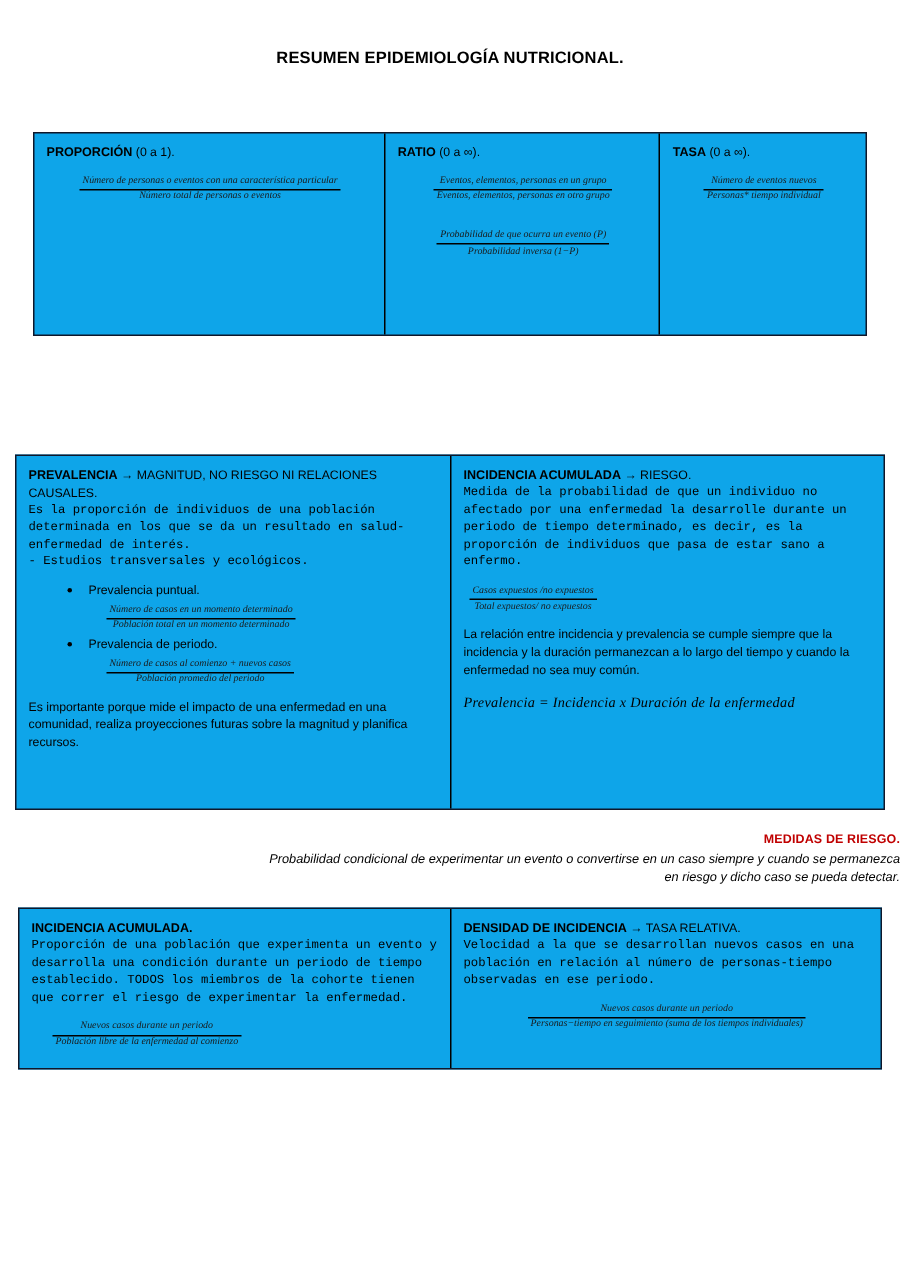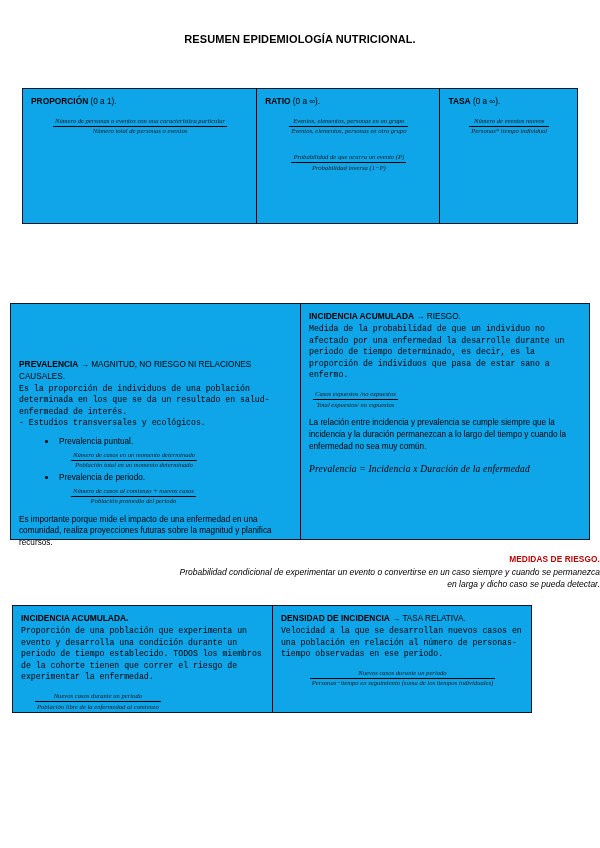--- a/index.html
+++ b/index.html
@@ -147,24 +147,24 @@
     letter-spacing: 0.2px;
   }
 
   
   #tbl-measures   { left: 22px;  top: 88px;  width: 556px; height: 136px; }
   #tbl-measures .c1 { width: 234px; }
   #tbl-measures .c2 { width: 184px; }
   #tbl-measures .c3 { width: 138px; }
 
   #tbl-frequency  { left: 10px;  top: 303px; width: 580px; height: 237px; }
-  #tbl-frequency .c1 { width: 290px; margin-top: 48px; }
+  #tbl-frequency .c1 { width: 290px; }
   #tbl-frequency .c2 { width: 290px; }
 
-  #tbl-risk       { left: 12px;  top: 605px; width: 520px; height: 108px; }
+  #tbl-risk       { left: 12px;  top: 605px; width: 576px; height: 108px; }
   #tbl-risk .c1 { width: 288px; }
   #tbl-risk .c2 { width: 288px; }
 
   #banner-frecuencia { top: 249px; }
   #banner-riesgo     { top: 554px; text-align: right; }
 </style>
 </head>
 <body>
 
 <div class="page">
@@ -252,21 +252,21 @@
       </div>
       <div class="gap"></div>
       <div class="para">La relación entre incidencia y prevalencia se cumple siempre que la incidencia y la duración permanezcan a lo largo del tiempo y cuando la enfermedad no sea muy común.</div>
       <div class="formula-line">Prevalencia  =  Incidencia x Duración de la enfermedad</div>
     </div>
   </div>
 
   <div class="banner" id="banner-riesgo">
     <div class="b-title">MEDIDAS DE RIESGO.</div>
     <div class="b-line">Probabilidad condicional de experimentar un evento o convertirse en un caso siempre y cuando se permanezca</div>
-    <div class="b-line">en larga y dicho caso se pueda detectar.</div>
+    <div class="b-line">en riesgo y dicho caso se pueda detectar.</div>
   </div>
 
   <div class="tbl" id="tbl-risk">
 
     <div class="cell c1">
       <div class="para">
         <span class="hd">INCIDENCIA ACUMULADA.</span>
       </div>
       <div class="para">Proporción de una población que experimenta un evento y desarrolla una condición durante un periodo de tiempo establecido. TODOS los miembros de la cohorte tienen que correr el riesgo de experimentar la enfermedad.</div>
       <div class="frac" style="margin-left:14px">

